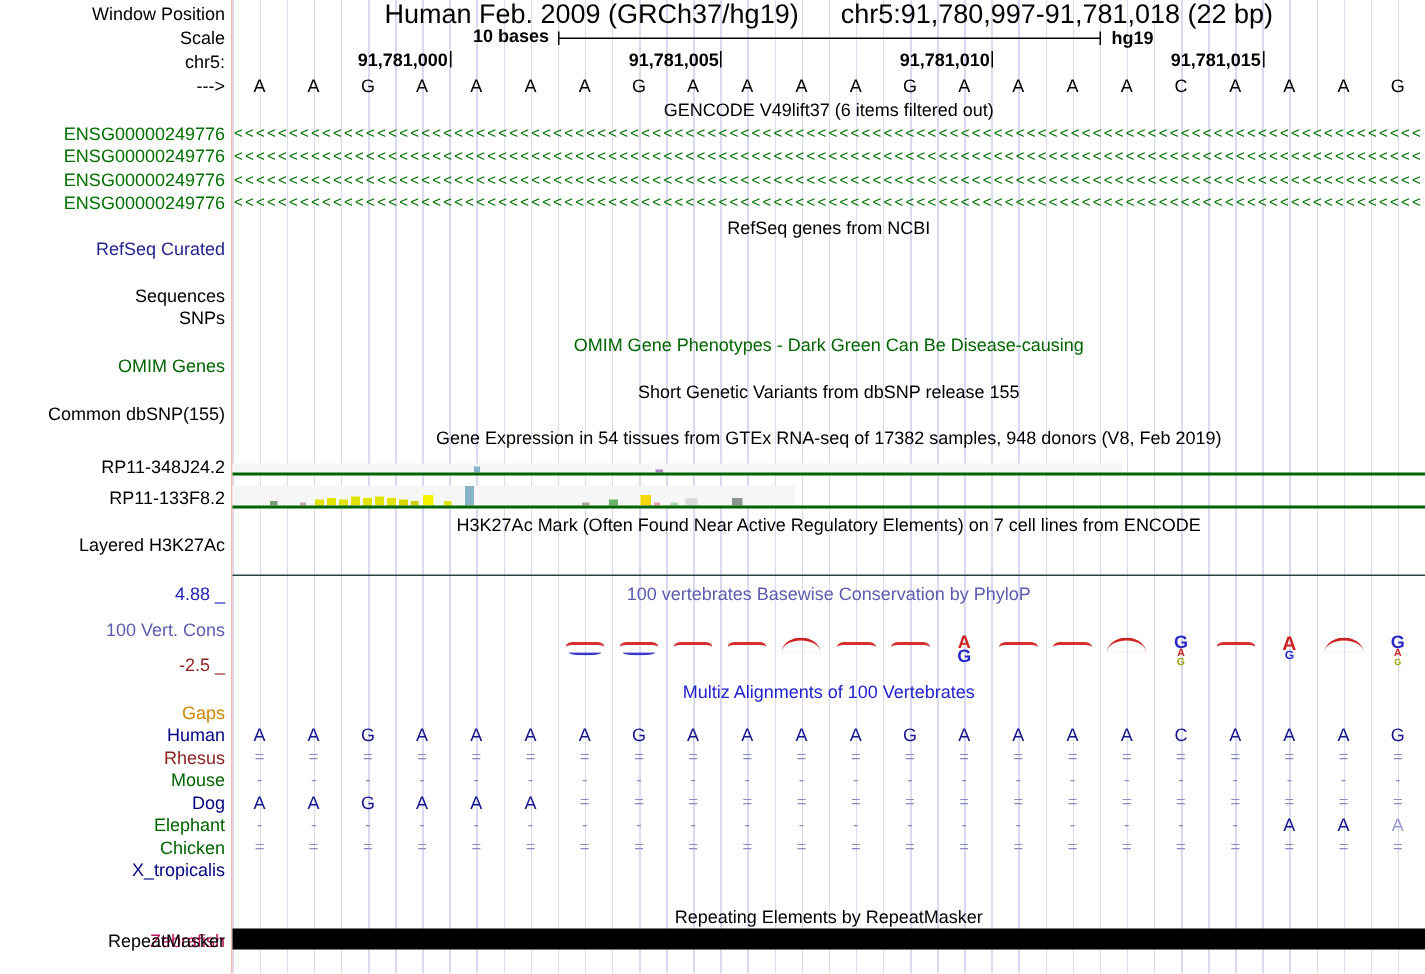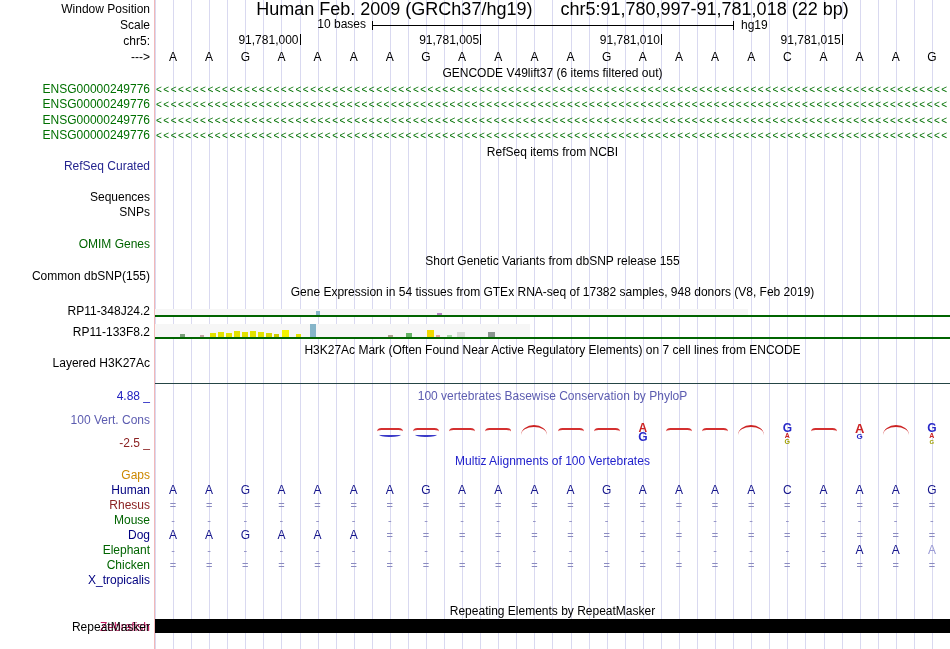--- a/index.html
+++ b/index.html
@@ -8,21 +8,21 @@
   .grid{position:absolute;left:155px;top:0;width:795px;height:649px;
         background:repeating-linear-gradient(to right,#d9d9f0 0,#d9d9f0 1px,transparent 1px,transparent 18.068px);}
   .boundary{position:absolute;left:154px;top:0;width:1px;height:649px;background:#f2b8b8;}
   .left-label{position:absolute;left:0;width:150px;text-align:right;font-size:12px;
               height:14px;line-height:14px;white-space:nowrap;}
   .center-label{position:absolute;left:155px;width:795px;text-align:center;font-size:12px;
                 height:14px;line-height:14px;white-space:nowrap;}
   .seq-cell,.aln-cell{position:absolute;width:36px;text-align:center;font-size:12px;
                       height:14px;line-height:14px;}
   .tickline{position:absolute;width:1px;height:11px;background:#000;}
-  .ruler-label{position:absolute;width:100px;text-align:right;font-size:12px;height:13px;line-height:13px;}
+  .ruler-label{position:absolute;width:100px;text-align:right;font-size:12px;height:13px;line-height:13px;font-weight:bold;}
   .arrow-row{position:absolute;left:156px;width:793px;height:12px;overflow:hidden;
              color:#007000;font-size:10px;line-height:12px;letter-spacing:1.5px;white-space:nowrap;}
   .hline{position:absolute;left:155px;width:795px;}
   .bar{position:absolute;}
   .phy-cell{position:absolute;width:36px;text-align:center;}
   .phy-dash{margin:0 auto;width:26px;height:5px;border-top:2px solid #d43030;border-radius:45%/130%;}
   .phy-blue{margin:-3px auto 0;width:22px;height:3px;border-bottom:2px solid #3a3ac8;border-radius:45%;}
   .phy-arc{margin:0 auto;width:26px;height:8px;border-top:2px solid #cc2222;border-radius:50% 50% 0 0/100% 100% 0 0;}
   .phy-stack{display:flex;flex-direction:column;align-items:center;font-weight:bold;}
   .phy-stack span{display:block;}
@@ -92,25 +92,26 @@
   <div class="left-label" style="top:97px;color:#007000">ENSG00000249776</div>
   <div class="left-label" style="top:113px;color:#007000">ENSG00000249776</div>
   <div class="left-label" style="top:128px;color:#007000">ENSG00000249776</div>
   <div id="gencode-rows">
       <div class="arrow-row" style="top:84px">&lt;&lt;&lt;&lt;&lt;&lt;&lt;&lt;&lt;&lt;&lt;&lt;&lt;&lt;&lt;&lt;&lt;&lt;&lt;&lt;&lt;&lt;&lt;&lt;&lt;&lt;&lt;&lt;&lt;&lt;&lt;&lt;&lt;&lt;&lt;&lt;&lt;&lt;&lt;&lt;&lt;&lt;&lt;&lt;&lt;&lt;&lt;&lt;&lt;&lt;&lt;&lt;&lt;&lt;&lt;&lt;&lt;&lt;&lt;&lt;&lt;&lt;&lt;&lt;&lt;&lt;&lt;&lt;&lt;&lt;&lt;&lt;&lt;&lt;&lt;&lt;&lt;&lt;&lt;&lt;&lt;&lt;&lt;&lt;&lt;&lt;&lt;&lt;&lt;&lt;&lt;&lt;&lt;&lt;&lt;&lt;&lt;&lt;&lt;&lt;&lt;&lt;&lt;&lt;&lt;&lt;&lt;&lt;&lt;&lt;</div>
       <div class="arrow-row" style="top:99px">&lt;&lt;&lt;&lt;&lt;&lt;&lt;&lt;&lt;&lt;&lt;&lt;&lt;&lt;&lt;&lt;&lt;&lt;&lt;&lt;&lt;&lt;&lt;&lt;&lt;&lt;&lt;&lt;&lt;&lt;&lt;&lt;&lt;&lt;&lt;&lt;&lt;&lt;&lt;&lt;&lt;&lt;&lt;&lt;&lt;&lt;&lt;&lt;&lt;&lt;&lt;&lt;&lt;&lt;&lt;&lt;&lt;&lt;&lt;&lt;&lt;&lt;&lt;&lt;&lt;&lt;&lt;&lt;&lt;&lt;&lt;&lt;&lt;&lt;&lt;&lt;&lt;&lt;&lt;&lt;&lt;&lt;&lt;&lt;&lt;&lt;&lt;&lt;&lt;&lt;&lt;&lt;&lt;&lt;&lt;&lt;&lt;&lt;&lt;&lt;&lt;&lt;&lt;&lt;&lt;&lt;&lt;&lt;&lt;&lt;</div>
       <div class="arrow-row" style="top:115px">&lt;&lt;&lt;&lt;&lt;&lt;&lt;&lt;&lt;&lt;&lt;&lt;&lt;&lt;&lt;&lt;&lt;&lt;&lt;&lt;&lt;&lt;&lt;&lt;&lt;&lt;&lt;&lt;&lt;&lt;&lt;&lt;&lt;&lt;&lt;&lt;&lt;&lt;&lt;&lt;&lt;&lt;&lt;&lt;&lt;&lt;&lt;&lt;&lt;&lt;&lt;&lt;&lt;&lt;&lt;&lt;&lt;&lt;&lt;&lt;&lt;&lt;&lt;&lt;&lt;&lt;&lt;&lt;&lt;&lt;&lt;&lt;&lt;&lt;&lt;&lt;&lt;&lt;&lt;&lt;&lt;&lt;&lt;&lt;&lt;&lt;&lt;&lt;&lt;&lt;&lt;&lt;&lt;&lt;&lt;&lt;&lt;&lt;&lt;&lt;&lt;&lt;&lt;&lt;&lt;&lt;&lt;&lt;&lt;&lt;</div>
       <div class="arrow-row" style="top:130px">&lt;&lt;&lt;&lt;&lt;&lt;&lt;&lt;&lt;&lt;&lt;&lt;&lt;&lt;&lt;&lt;&lt;&lt;&lt;&lt;&lt;&lt;&lt;&lt;&lt;&lt;&lt;&lt;&lt;&lt;&lt;&lt;&lt;&lt;&lt;&lt;&lt;&lt;&lt;&lt;&lt;&lt;&lt;&lt;&lt;&lt;&lt;&lt;&lt;&lt;&lt;&lt;&lt;&lt;&lt;&lt;&lt;&lt;&lt;&lt;&lt;&lt;&lt;&lt;&lt;&lt;&lt;&lt;&lt;&lt;&lt;&lt;&lt;&lt;&lt;&lt;&lt;&lt;&lt;&lt;&lt;&lt;&lt;&lt;&lt;&lt;&lt;&lt;&lt;&lt;&lt;&lt;&lt;&lt;&lt;&lt;&lt;&lt;&lt;&lt;&lt;&lt;&lt;&lt;&lt;&lt;&lt;&lt;&lt;&lt;</div>
     </div>
 
-  <div class="center-label" style="top:145px">RefSeq items from NCBI</div>
+  <div class="center-label" style="top:145px">RefSeq genes from NCBI</div>
   <div class="left-label" style="top:159px;color:#24248f">RefSeq Curated</div>
   <div class="left-label" style="top:190px">Sequences</div>
   <div class="left-label" style="top:205px">SNPs</div>
 
+  <div class="center-label" style="top:223px;color:#006400">OMIM Gene Phenotypes - Dark Green Can Be Disease-causing</div>
   <div class="left-label" style="top:237px;color:#006400">OMIM Genes</div>
 
   <div class="center-label" style="top:254px">Short Genetic Variants from dbSNP release 155</div>
   <div class="left-label" style="top:269px">Common dbSNP(155)</div>
 
   <div class="center-label" style="top:285px">Gene Expression in 54 tissues from GTEx RNA-seq of 17382 samples, 948 donors (V8, Feb 2019)</div>
   <div class="left-label" style="top:304px">RP11-348J24.2</div>
   <div class="left-label" style="top:325px">RP11-133F8.2</div>
   <div class="hline" style="top:309px;height:8px;width:593px;background:#f6f6f6"></div>
   <div class="hline" style="top:324px;height:14px;width:375px;background:#f6f6f6"></div>

